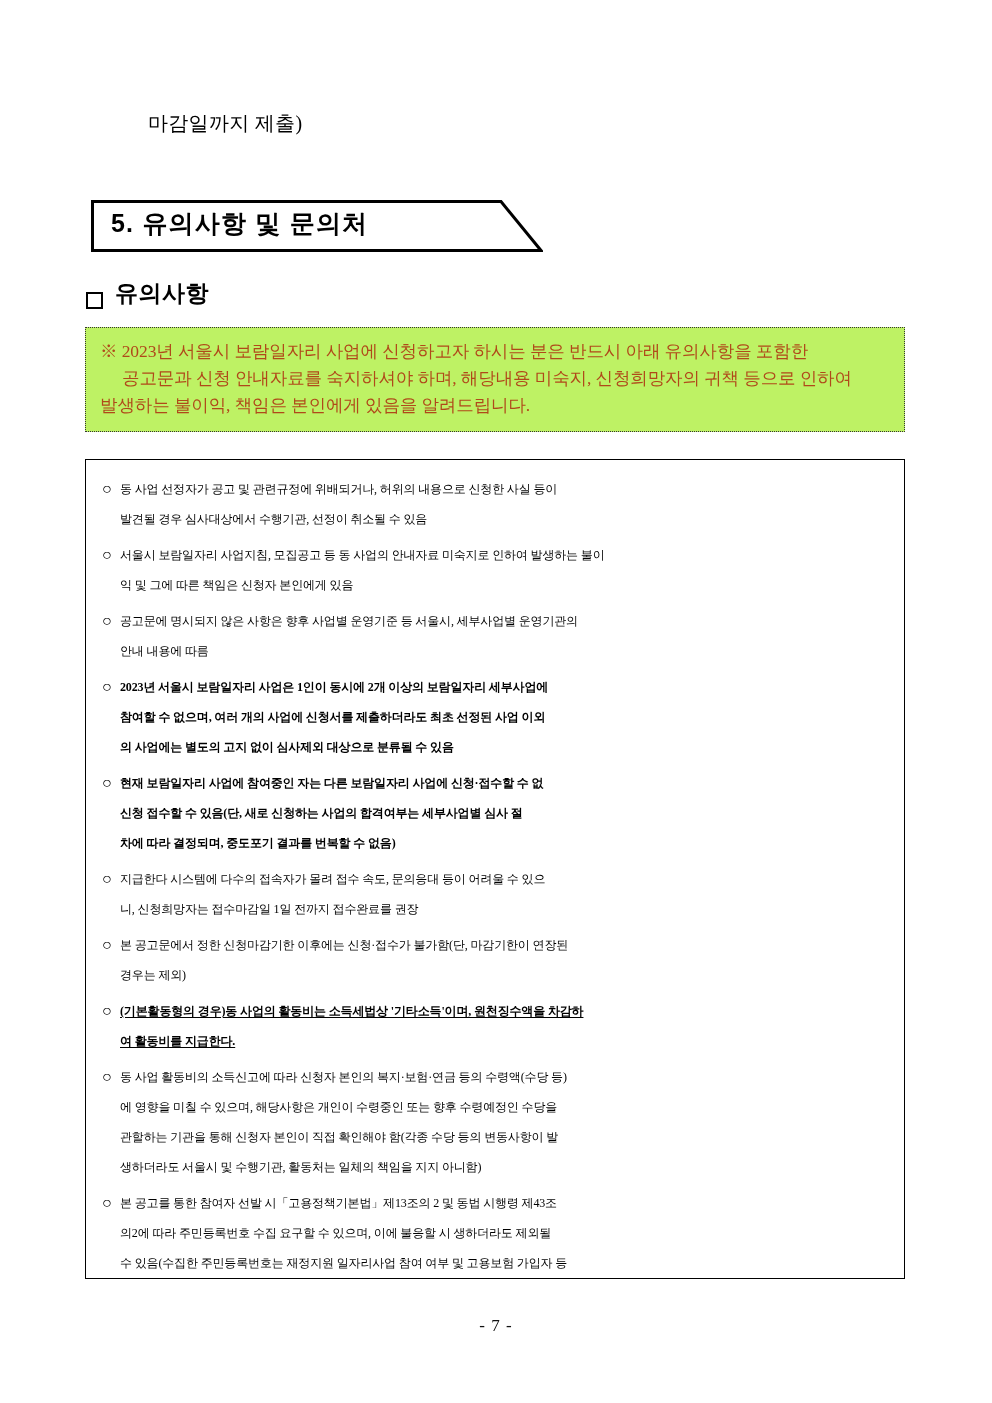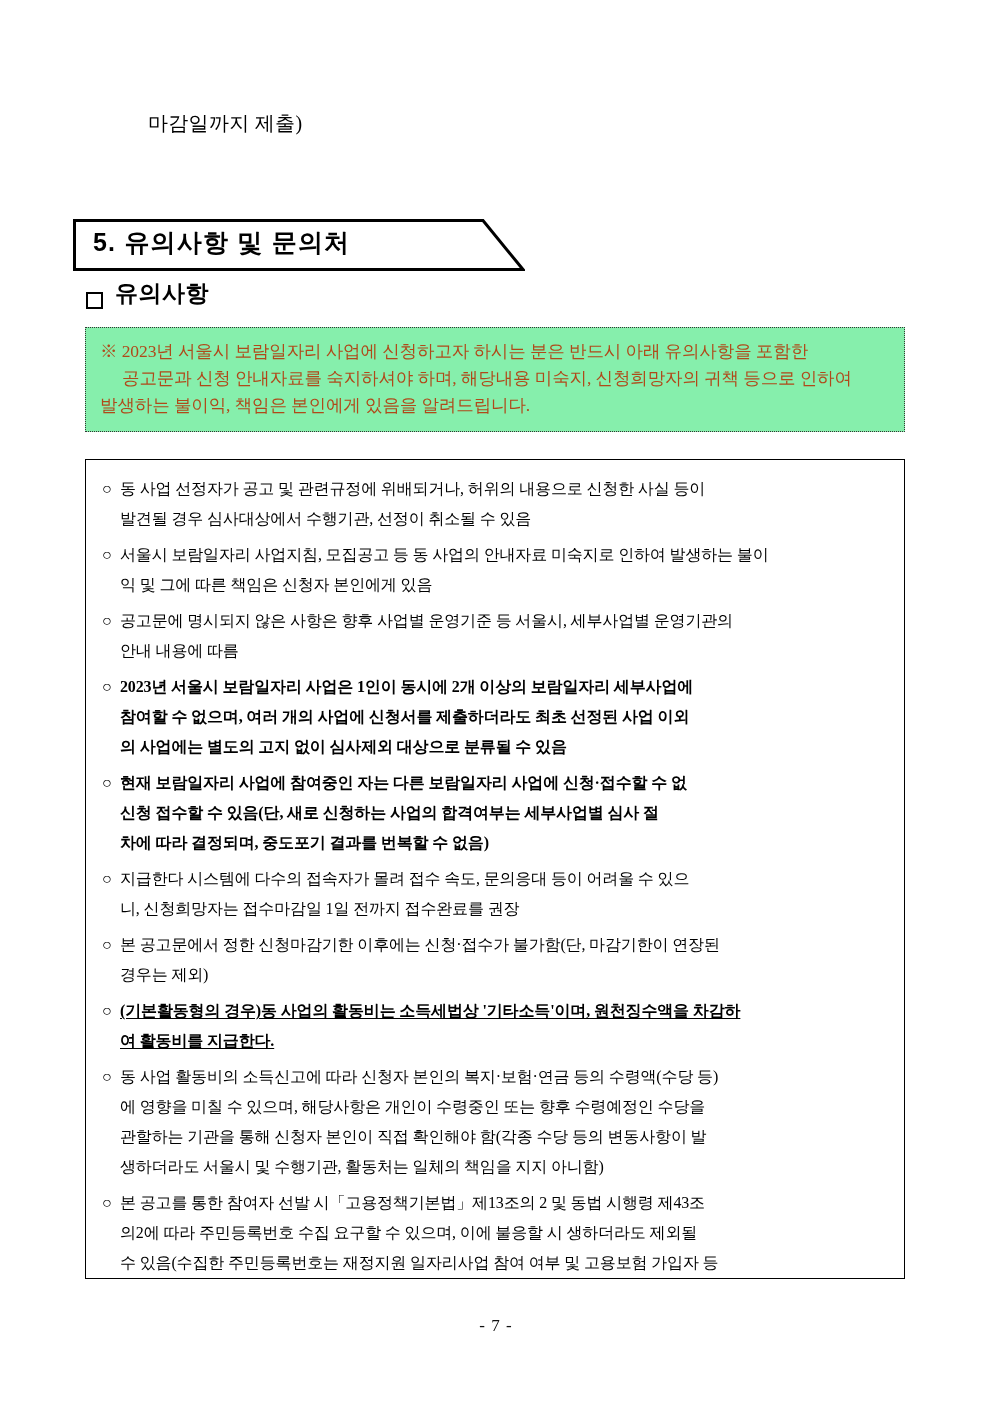--- a/index.html
+++ b/index.html
@@ -30,25 +30,24 @@
     left: 148px;
     top: 110px;
     font-size: 20px;
     letter-spacing: 0.3px;
     white-space: nowrap;
   }
 
   
   .banner-wrap {
     position: absolute;
-    left: 73px;
+    left: 91px;
     top: 200px;
     width: 452px;
     height: 52px;
-    margin-top: 19px;
   }
   .banner-shape {
     position: absolute;
     left: 0; top: 0;
     width: 452px;
     height: 52px;
   }
   .banner-shape svg { display: block; }
   .banner-title {
     position: absolute;
@@ -86,21 +85,21 @@
   }
 
   
   .notice-box {
     position: absolute;
     left: 85px;
     top: 327px;
     width: 820px;
     box-sizing: border-box;
     border: 1px dotted #333333;
-    background: #86efac;
+    background: #bef264;
     padding: 10px 14px 12px 14px;
   }
   .notice-line {
     color: #b0491a;
     font-size: 17.5px;
     line-height: 27px;
     letter-spacing: -0.1px;
     white-space: nowrap;
   }
   .notice-line.ind { padding-left: 22px; }
@@ -128,21 +127,21 @@
     font-size: 16px;
     line-height: 30px;
     text-align: left;
     padding-left: 6px;
     box-sizing: border-box;
   }
   .item-text {
     flex: 1 1 auto;
   }
   .tline {
-    font-size: 16px;
+    font-size: 12px;
     line-height: 30px;
     letter-spacing: -0.15px;
     white-space: nowrap;
   }
   .item.bold .tline { font-weight: bold; }
   .item.bold .bullet { font-weight: normal; }
   .item.bold-underline .tline {
     font-weight: bold;
     text-decoration: underline;
     text-underline-offset: 2px;

